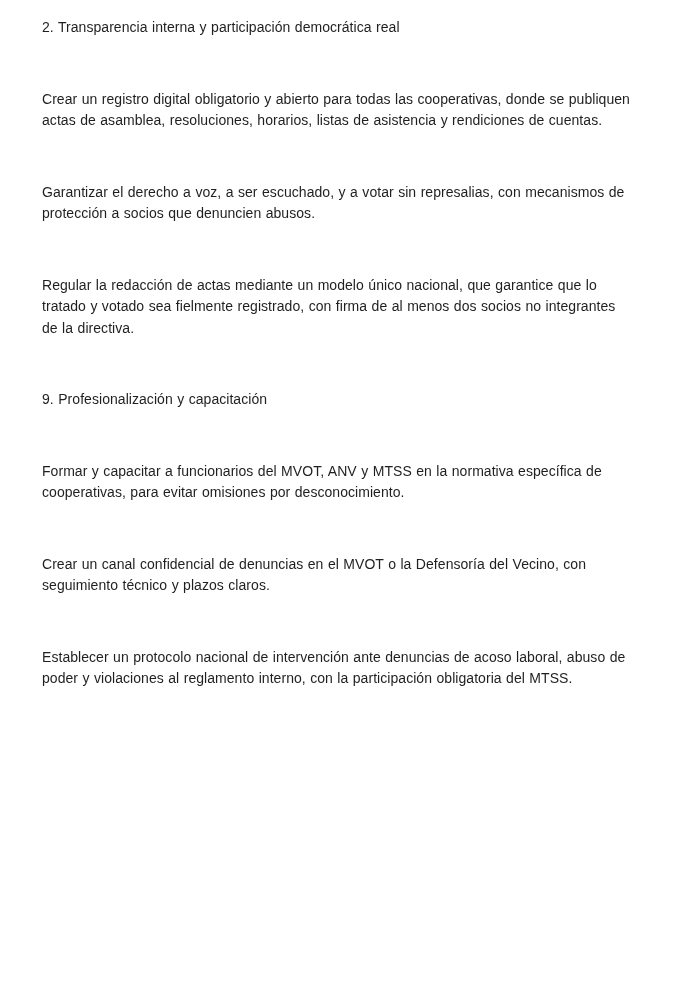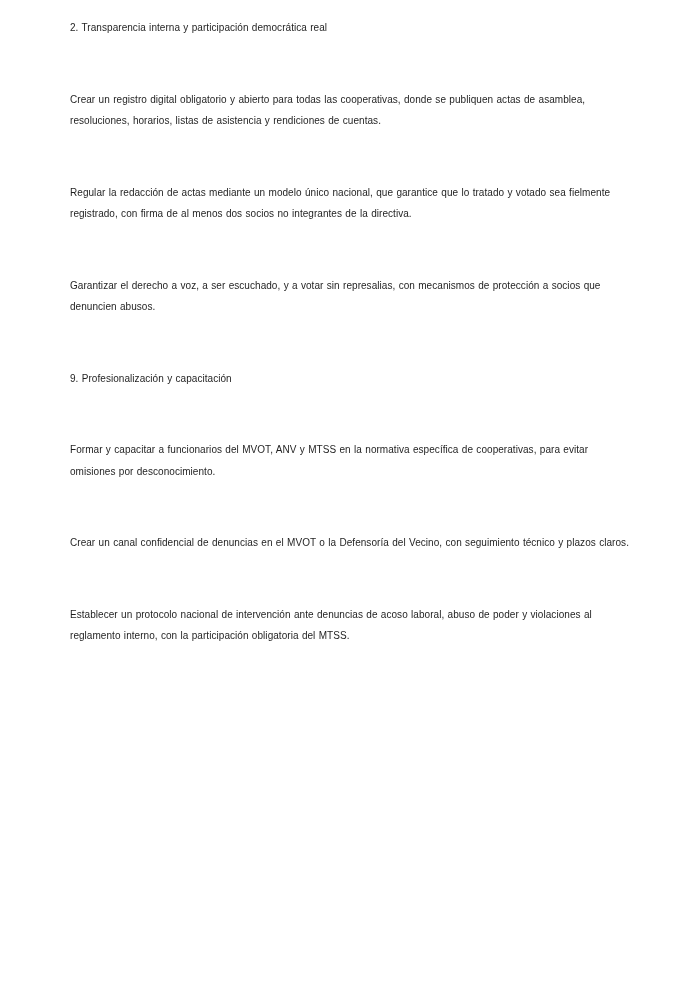--- a/index.html
+++ b/index.html
@@ -9,40 +9,40 @@
   }
   body {
     width: 675px;
     height: 1000px;
     overflow: hidden;
   }
   .doc-page {
     box-sizing: border-box;
     width: 675px;
     height: 1000px;
-    padding: 17px 39px 0 70px;
+    padding: 17px 39px 0 42px;
     font-family: "Liberation Sans", "DejaVu Sans", sans-serif;
-    font-size: 10px;
+    font-size: 14px;
     line-height: 21.5px;
     color: #1f1f1f;
     background: #ffffff;
   }
   .doc-block {
     margin: 0 0 50px 0;
     max-width: 590px;
     font-weight: 400;
     letter-spacing: 0.05px;
     word-spacing: 0.5px;
   }
 </style>
 </head>
 <body>
 
 <div class="doc-page">
   <p class="doc-block">2. Transparencia interna y participación democrática real</p>
   <p class="doc-block">Crear un registro digital obligatorio y abierto para todas las cooperativas, donde se publiquen actas de asamblea, resoluciones, horarios, listas de asistencia y rendiciones de cuentas.</p>
+  <p class="doc-block">Garantizar el derecho a voz, a ser escuchado, y a votar sin represalias, con mecanismos de protección a socios que denuncien abusos.</p>
   <p class="doc-block">Regular la redacción de actas mediante un modelo único nacional, que garantice que lo tratado y votado sea fielmente registrado, con firma de al menos dos socios no integrantes de la directiva.</p>
-  <p class="doc-block">Garantizar el derecho a voz, a ser escuchado, y a votar sin represalias, con mecanismos de protección a socios que denuncien abusos.</p>
   <p class="doc-block">9. Profesionalización y capacitación</p>
   <p class="doc-block">Formar y capacitar a funcionarios del MVOT, ANV y MTSS en la normativa específica de cooperativas, para evitar omisiones por desconocimiento.</p>
   <p class="doc-block">Crear un canal confidencial de denuncias en el MVOT o la Defensoría del Vecino, con seguimiento técnico y plazos claros.</p>
   <p class="doc-block">Establecer un protocolo nacional de intervención ante denuncias de acoso laboral, abuso de poder y violaciones al reglamento interno, con la participación obligatoria del MTSS.</p>
 </div>
 
 </body></html>

